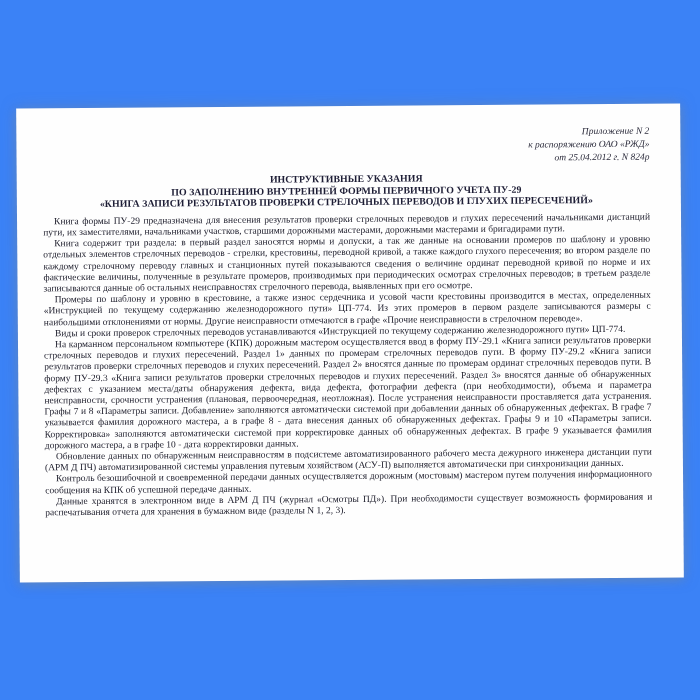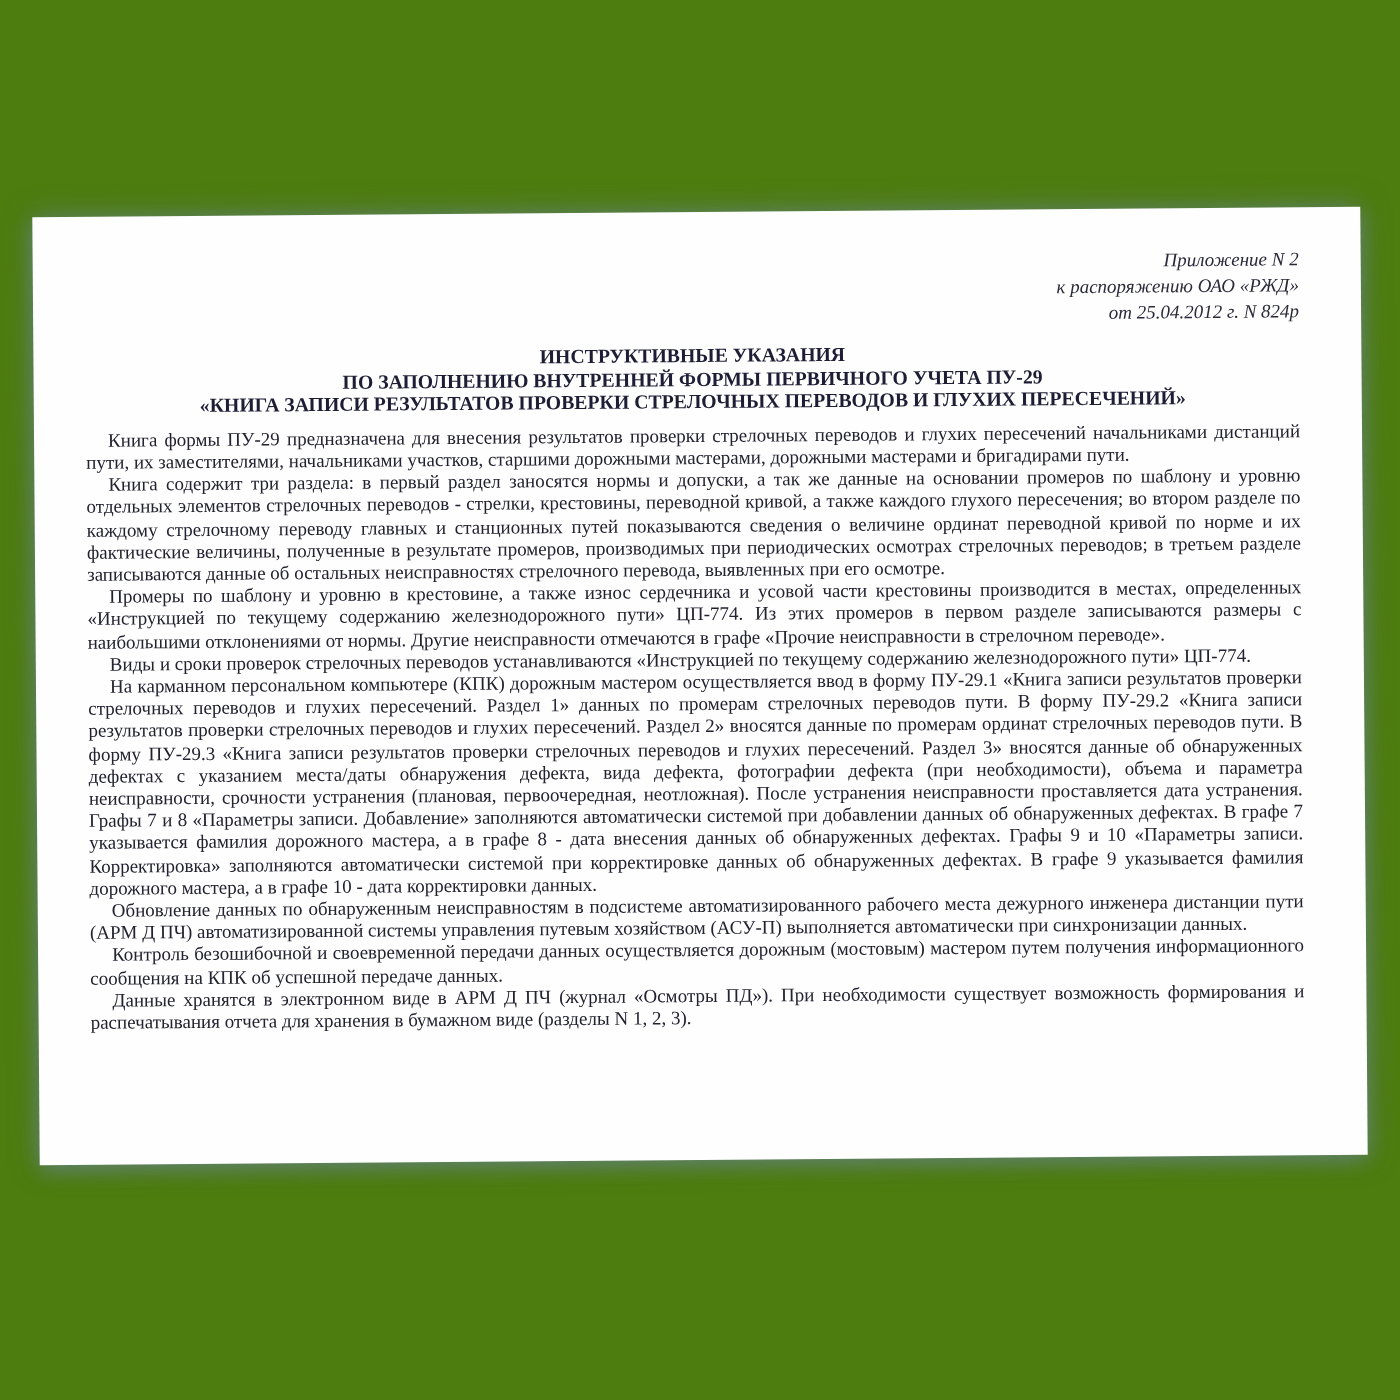--- a/index.html
+++ b/index.html
@@ -10,21 +10,21 @@
     width: 700px;
     height: 700px;
     overflow: hidden;
     background: #d3e8fb;
     font-family: "Liberation Serif", serif;
   }
   .canvas {
     position: relative;
     width: 700px;
     height: 700px;
-    background: #4d7c0f;
+    background: #3b82f6;
   }
   .page {
     position: absolute;
     left: 18px;
     top: 106px;
     width: 664px;
     height: 474px;
     background: #fefefe;
     transform: rotate(-0.45deg);
     box-shadow: 0 0 14px rgba(110, 135, 170, 0.55), 0 3px 9px rgba(110, 135, 170, 0.35);

